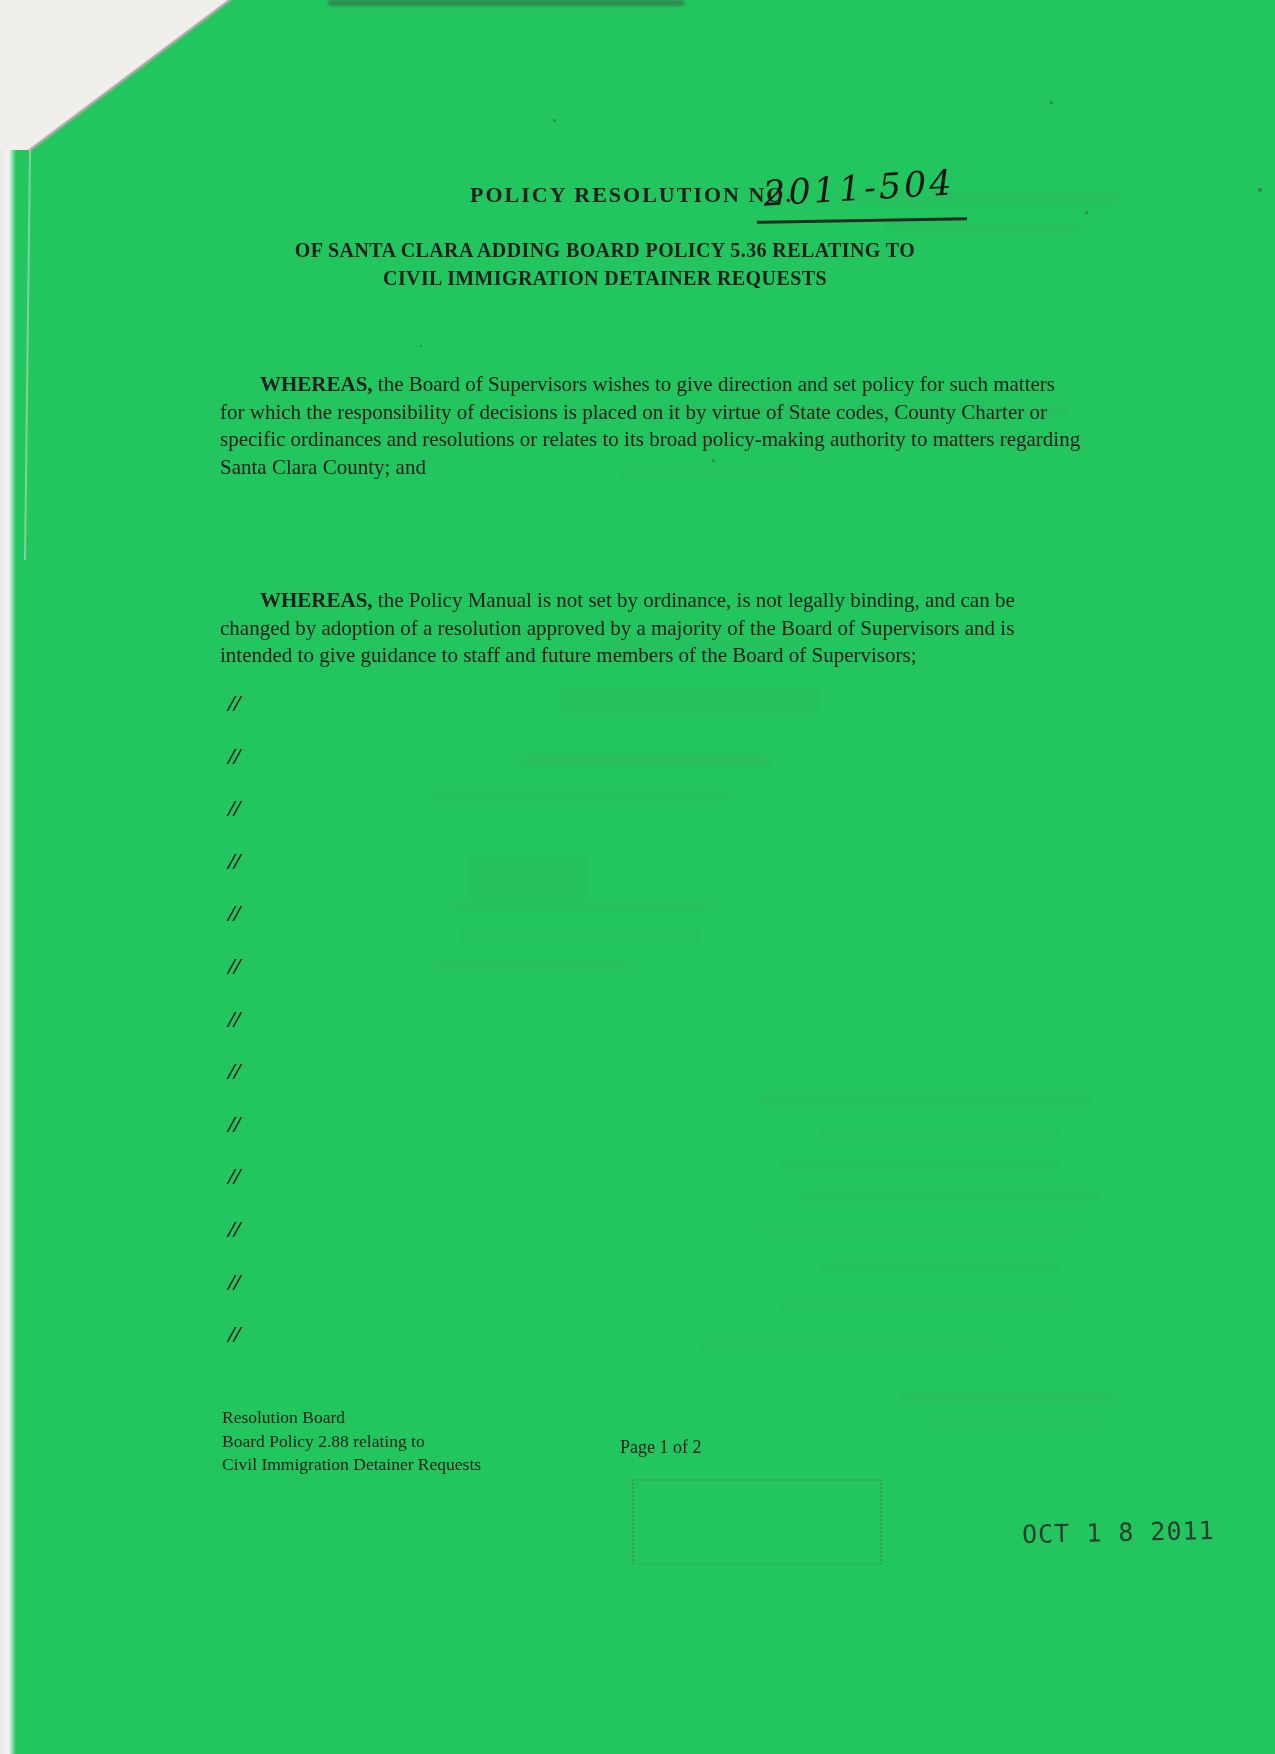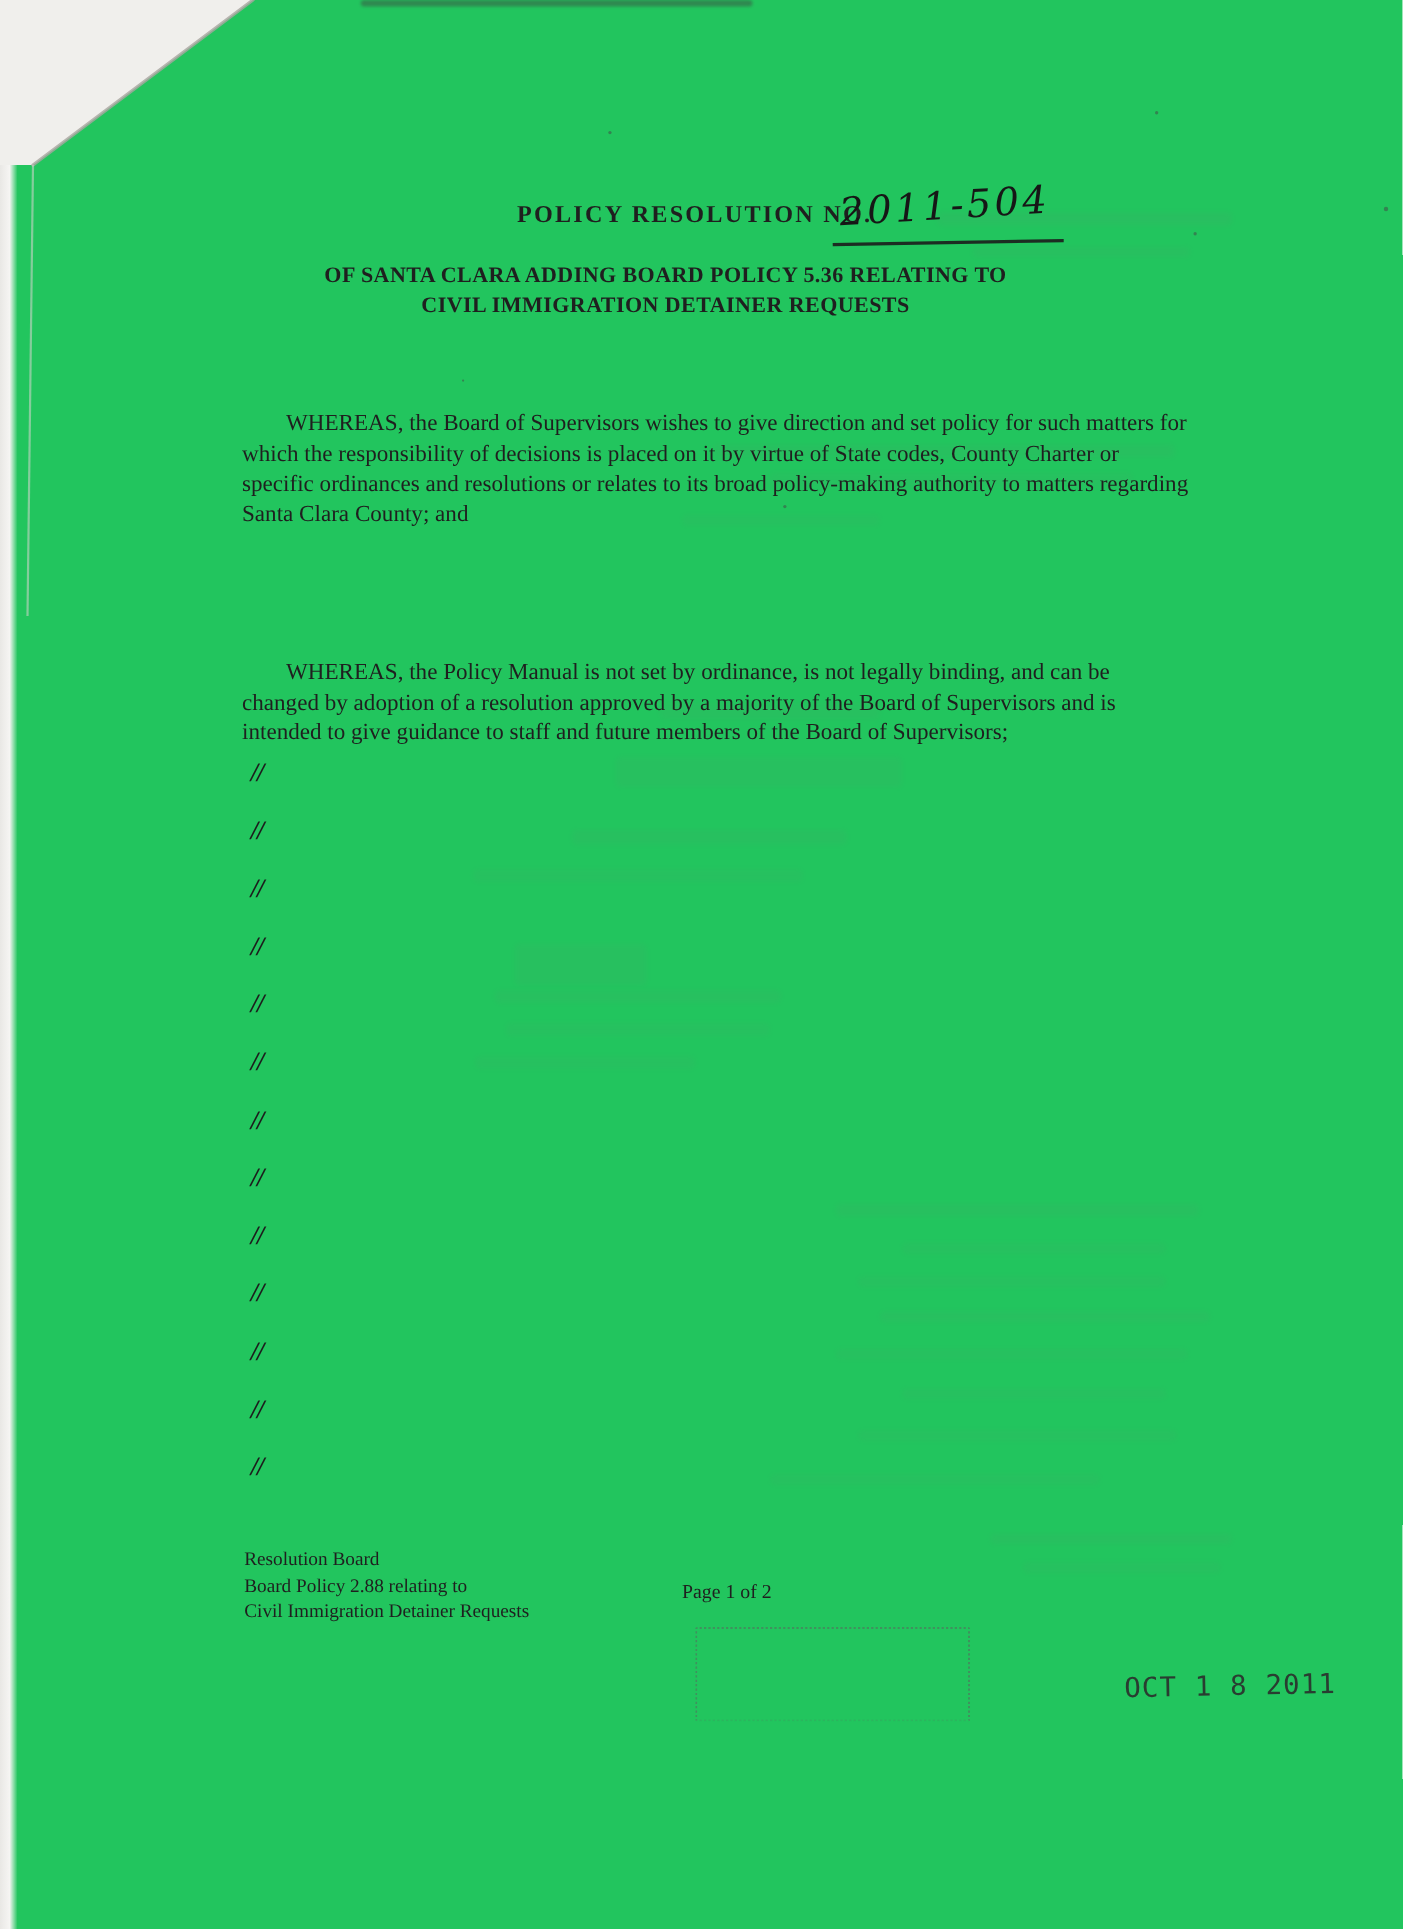--- a/index.html
+++ b/index.html
@@ -42,24 +42,24 @@
   .heading{
     position:absolute;left:170px;top:236px;width:870px;
     text-align:center;font-size:20px;font-weight:bold;
     line-height:28px;letter-spacing:.4px;
   }
   
   .para{
     position:absolute;left:220px;width:862px;margin:0;
     font-size:21px;line-height:27.5px;text-indent:40px;
   }
-  .para .lead{font-weight:normal;}
+  .para .lead{font-weight:bold;}
   .p1{top:371px;}
   .p2{top:508px;}
-  .p3{top:587px;margin-top:10px;}
+  .p3{top:587px;}
   
   .cont{position:absolute;left:228px;top:690px;}
   .cmark{
     height:52.6px;font-size:24px;font-style:italic;font-weight:600;
     letter-spacing:-1px;color:#1c1c1c;
   }
   
   .footer-left{
     position:absolute;left:222px;top:1406px;
     font-size:17.5px;line-height:23.5px;

